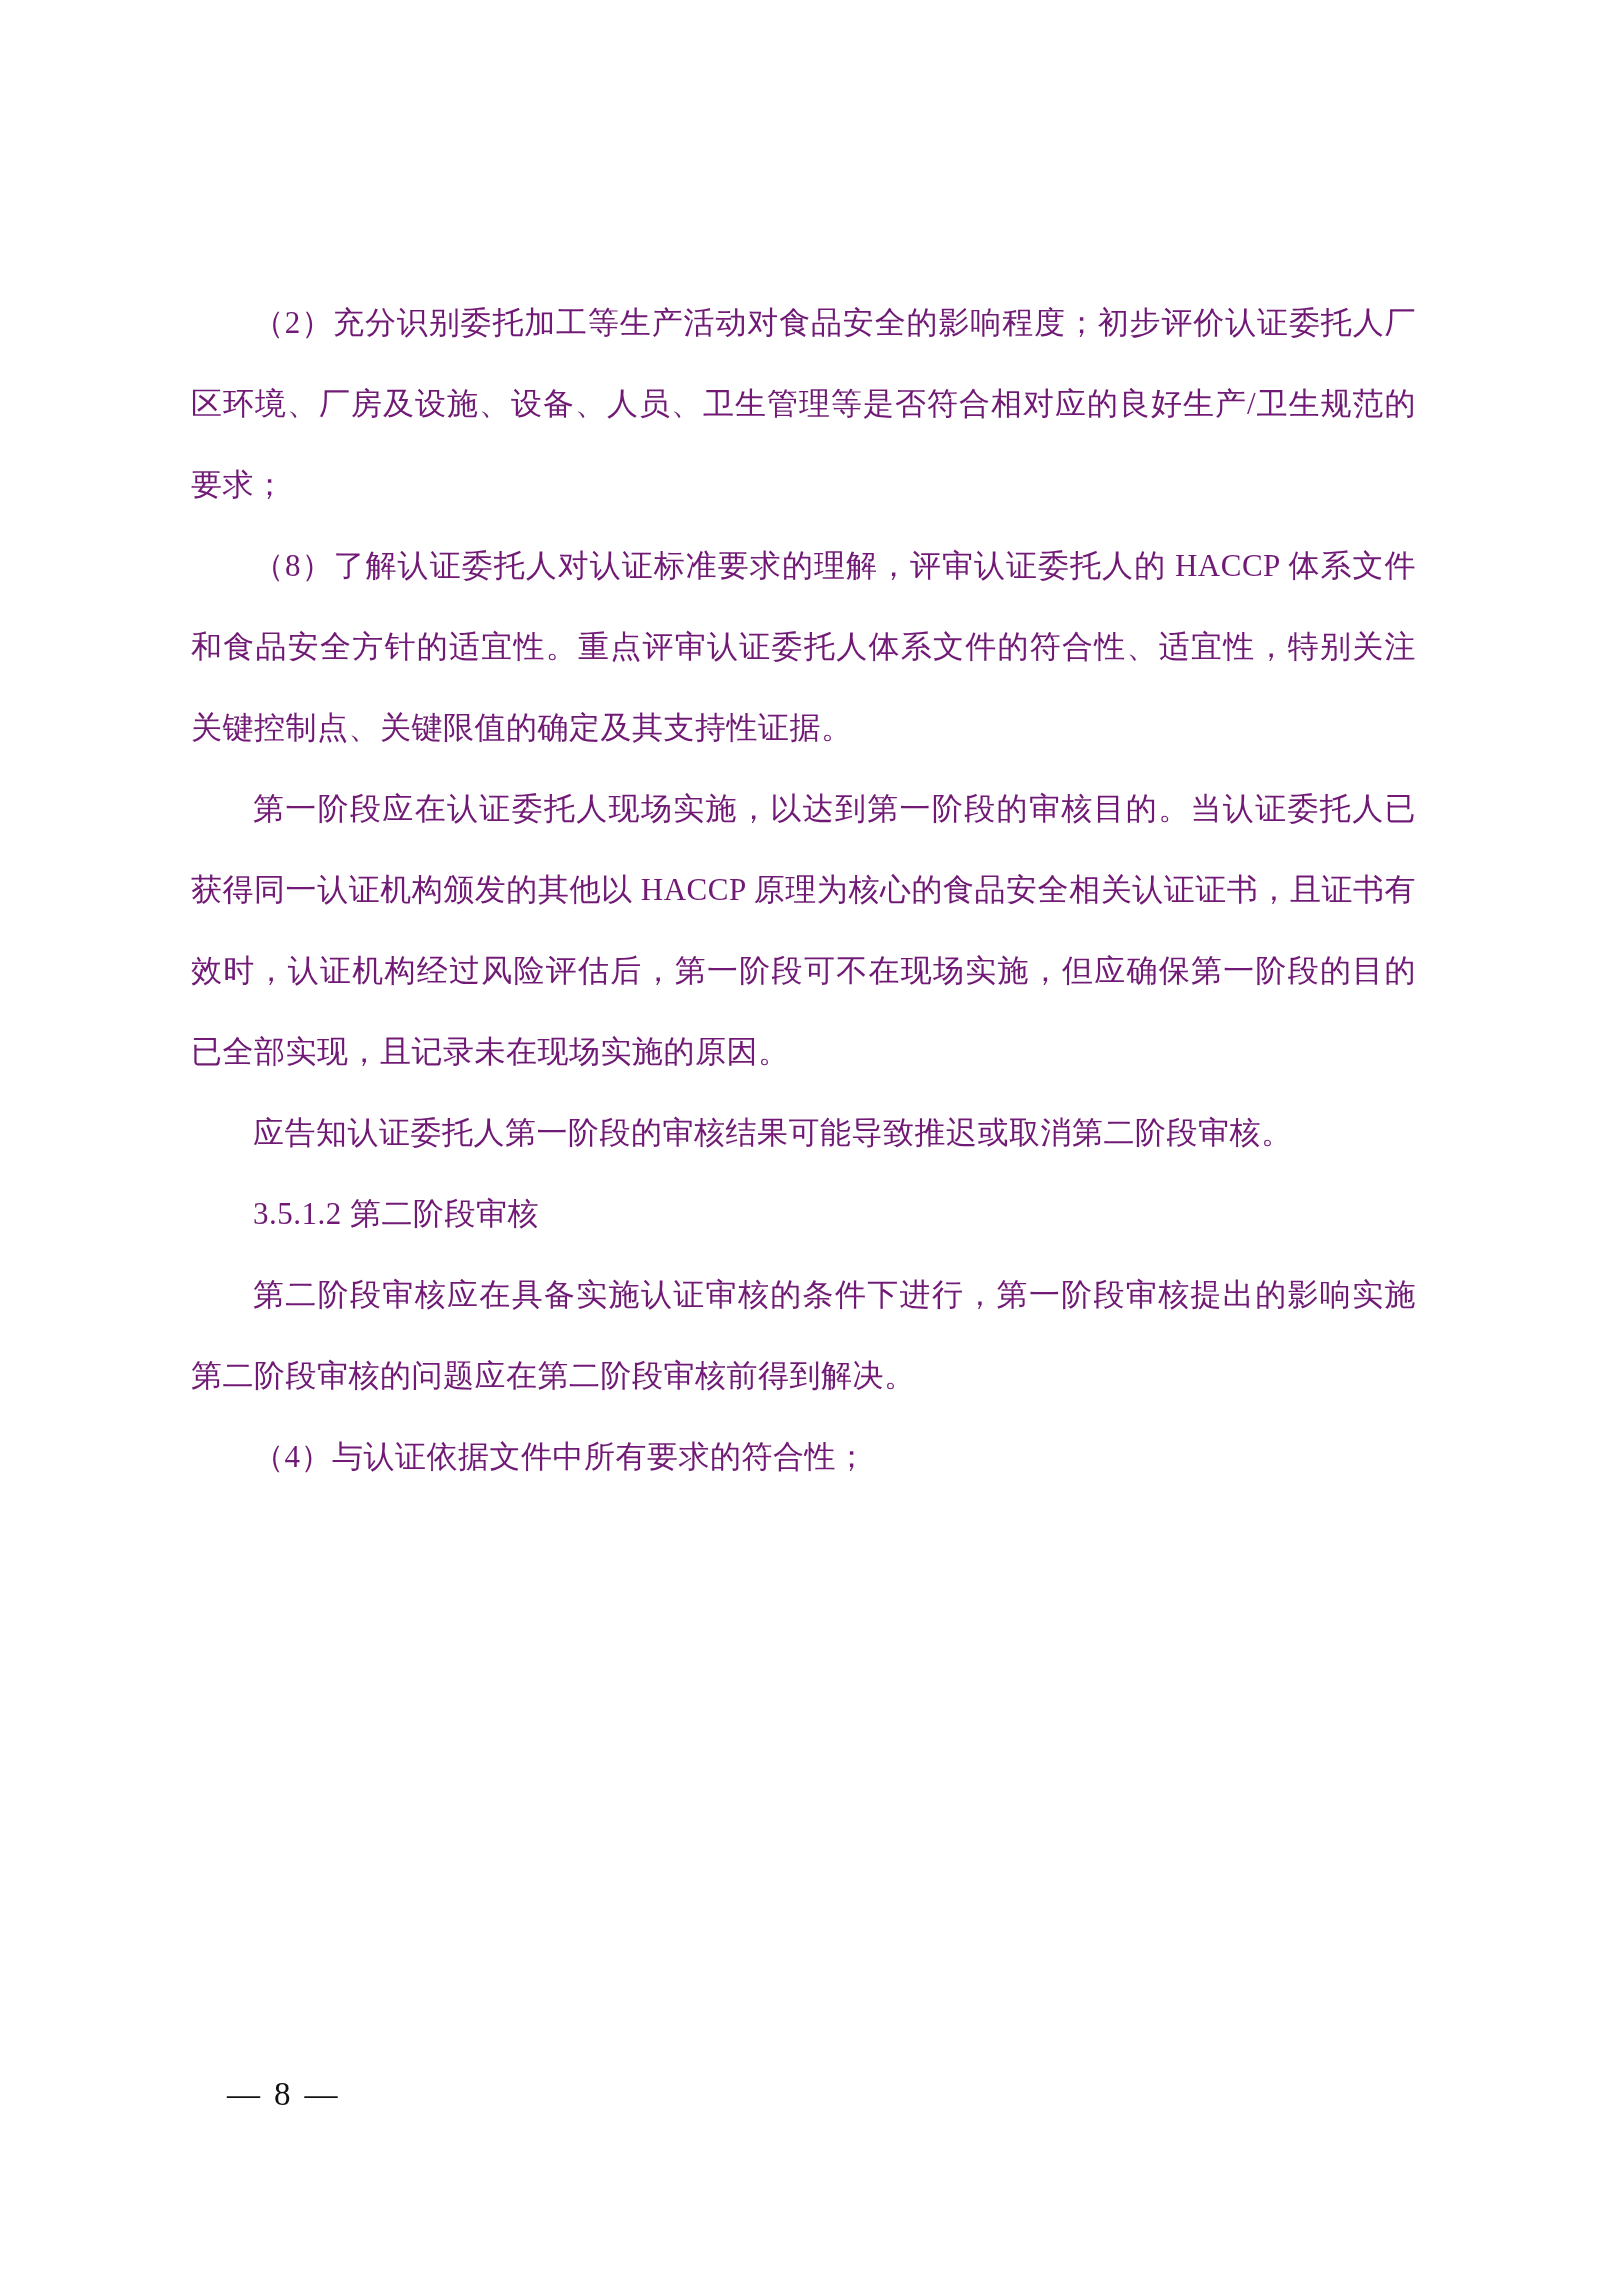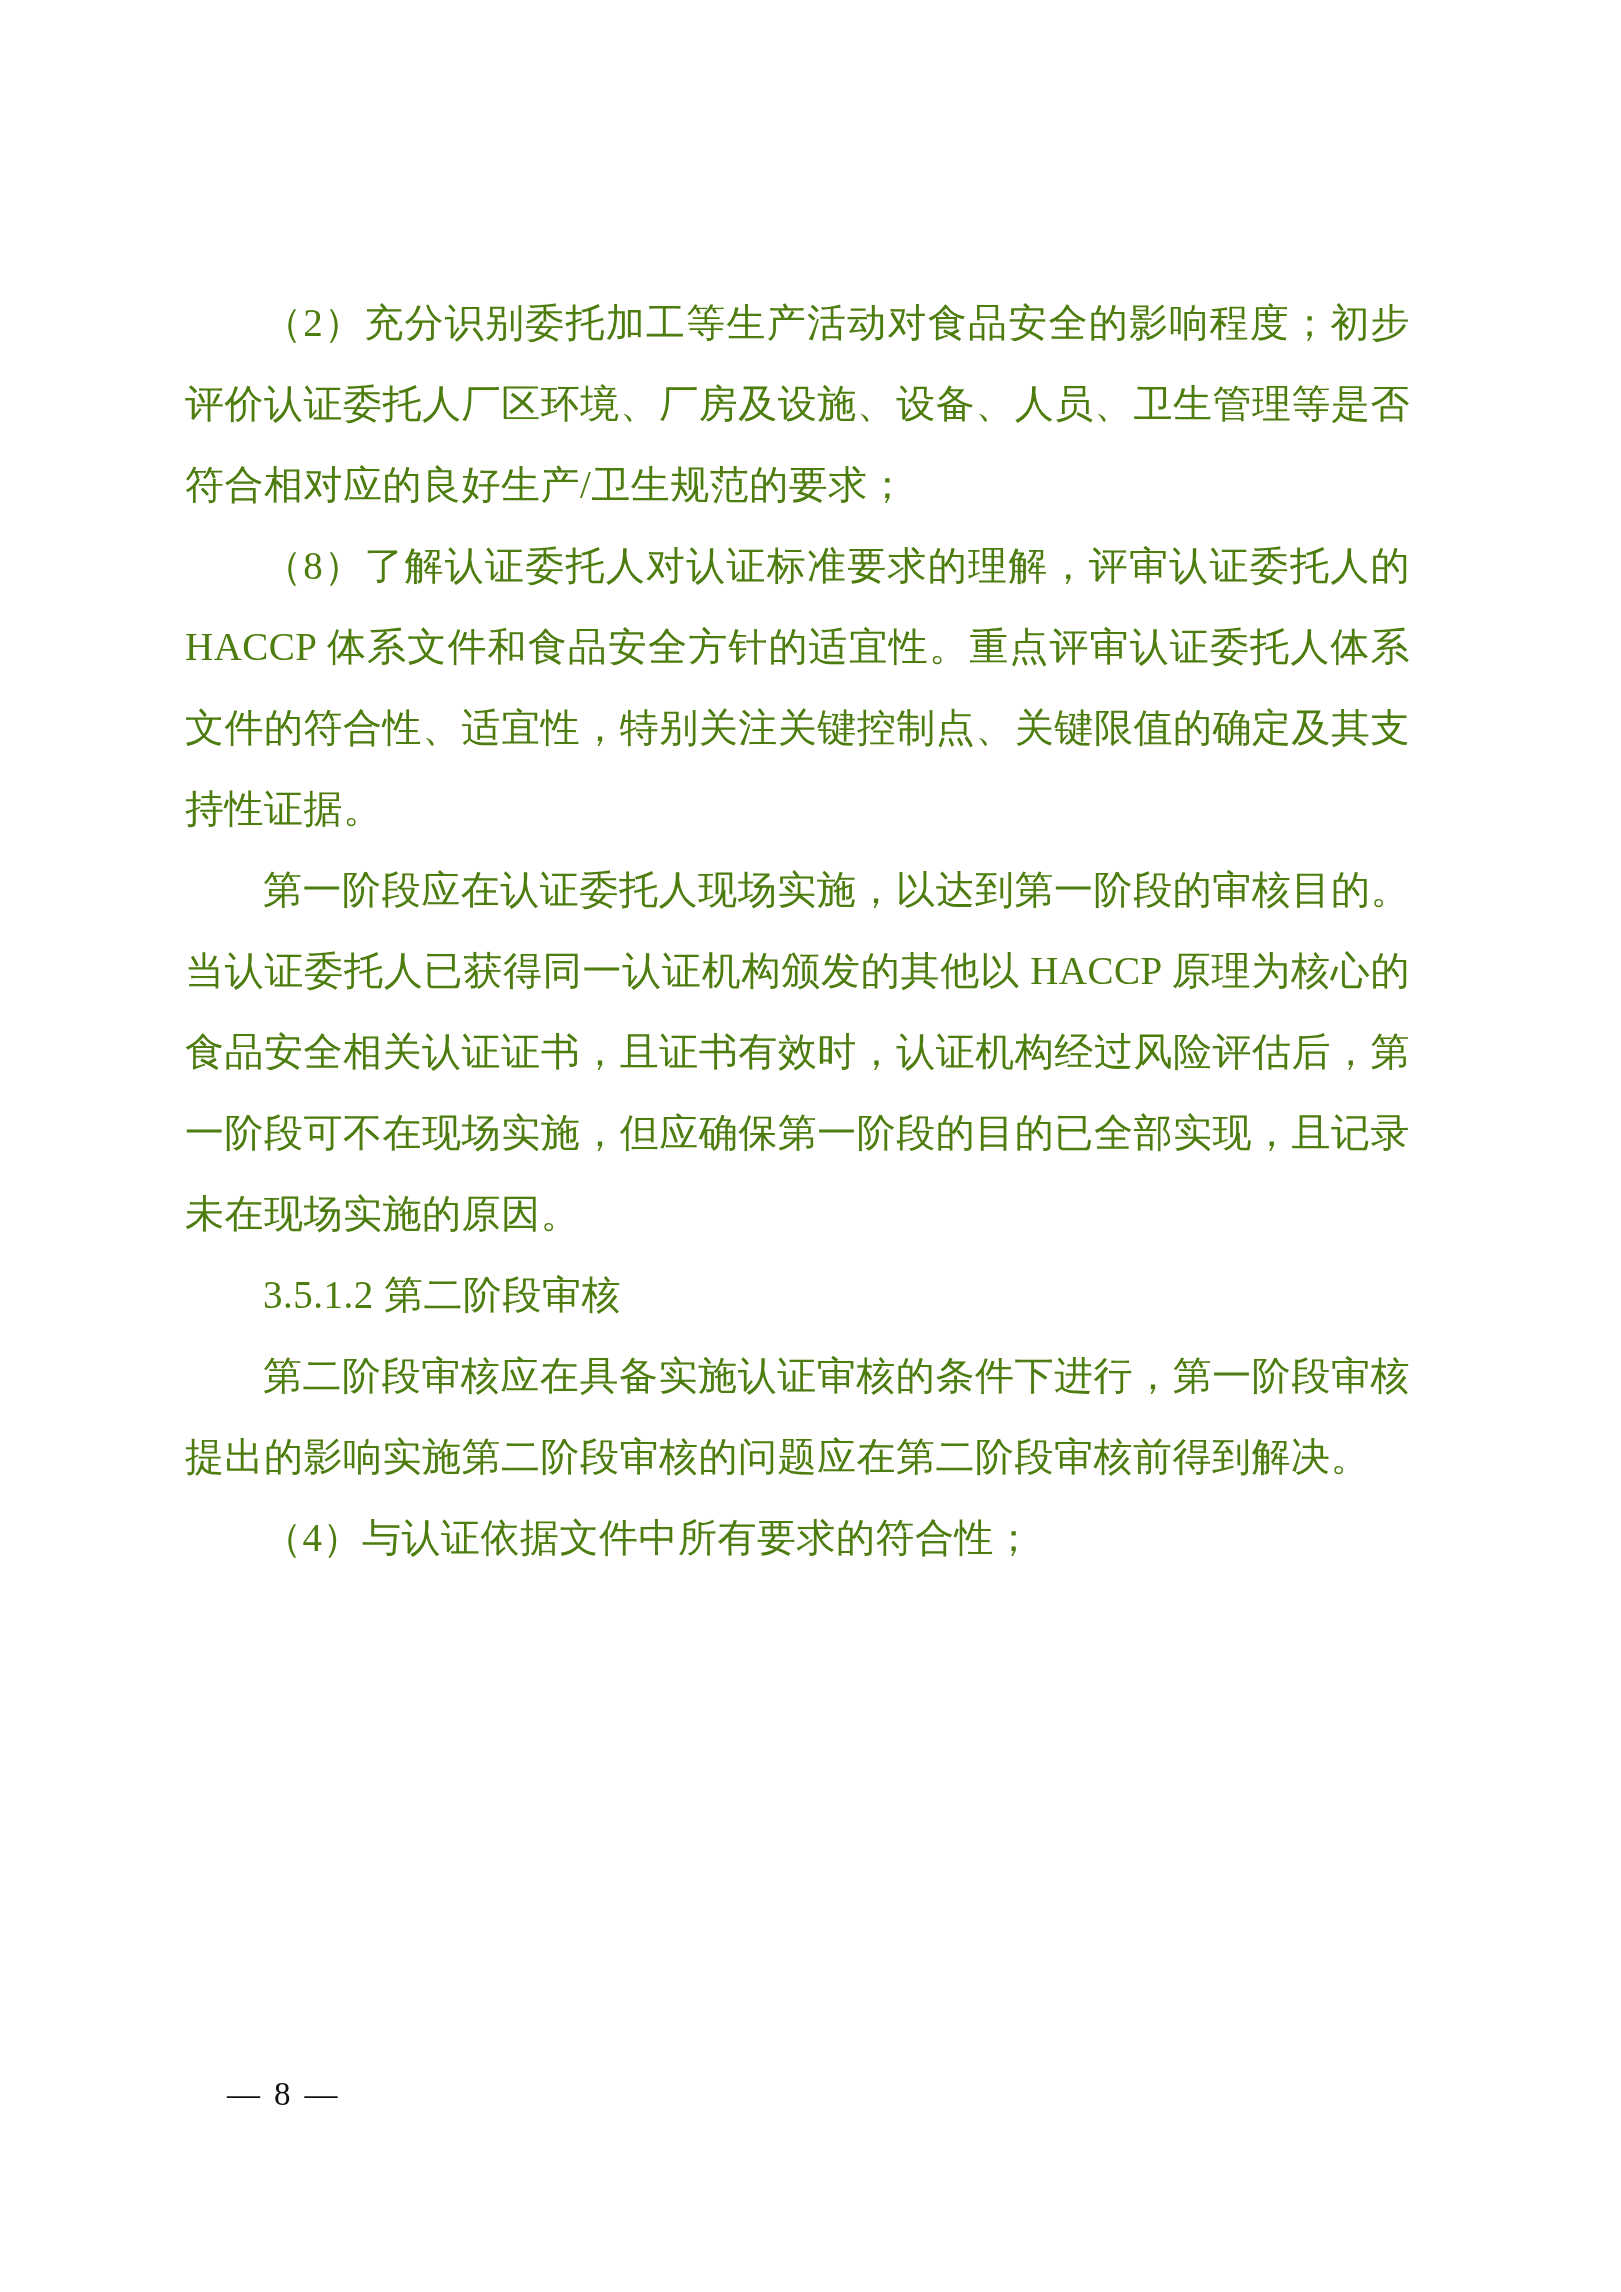--- a/index.html
+++ b/index.html
@@ -12,29 +12,29 @@
     width: 1621px;
     height: 2293px;
     margin: 0 auto;
     background: #ffffff;
     color: #111111;
     font-family: "Liberation Serif", "DejaVu Serif", serif;
     overflow: hidden;
   }
   .doc-body {
     position: absolute;
-    left: 185px;
+    left: 191px;
     top: 282px;
     width: 1225px;
-    font-size: 39px;
+    font-size: 31px;
     line-height: 81px;
     text-align: justify;
     text-justify: inter-character;
     letter-spacing: 0.5px;
-    color: #4d7c0f;
+    color: #701a75;
   }
   .doc-body p {
     margin: 0;
     padding: 0;
     text-indent: 2em;
   }
   .page-footer {
     position: absolute;
     left: 227px;
     top: 2070px;
@@ -47,20 +47,21 @@
 </style>
 </head>
 <body>
 
 <div class="page">
 
   <div class="doc-body">
     <p>（2）充分识别委托加工等生产活动对食品安全的影响程度；初步评价认证委托人厂区环境、厂房及设施、设备、人员、卫生管理等是否符合相对应的良好生产/卫生规范的要求；</p>
     <p>（8）了解认证委托人对认证标准要求的理解，评审认证委托人的 HACCP 体系文件和食品安全方针的适宜性。重点评审认证委托人体系文件的符合性、适宜性，特别关注关键控制点、关键限值的确定及其支持性证据。</p>
     <p>第一阶段应在认证委托人现场实施，以达到第一阶段的审核目的。当认证委托人已获得同一认证机构颁发的其他以 HACCP 原理为核心的食品安全相关认证证书，且证书有效时，认证机构经过风险评估后，第一阶段可不在现场实施，但应确保第一阶段的目的已全部实现，且记录未在现场实施的原因。</p>
+    <p>应告知认证委托人第一阶段的审核结果可能导致推迟或取消第二阶段审核。</p>
     <p>3.5.1.2 第二阶段审核</p>
     <p>第二阶段审核应在具备实施认证审核的条件下进行，第一阶段审核提出的影响实施第二阶段审核的问题应在第二阶段审核前得到解决。</p>
     <p>（4）与认证依据文件中所有要求的符合性；</p>
   </div>
 
   <div class="page-footer">— 8 —</div>
 
 </div>
 
 

